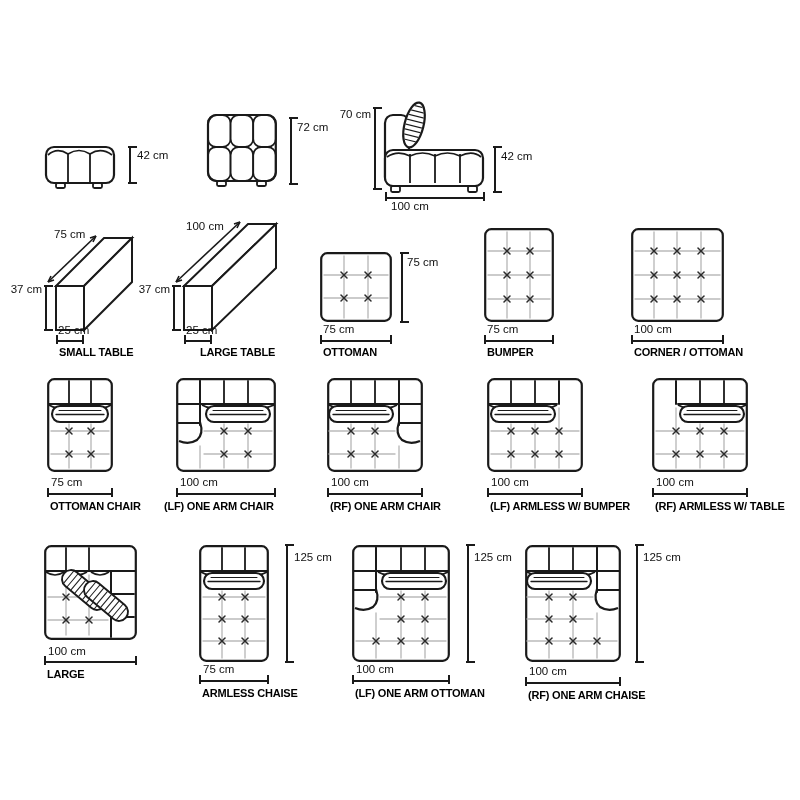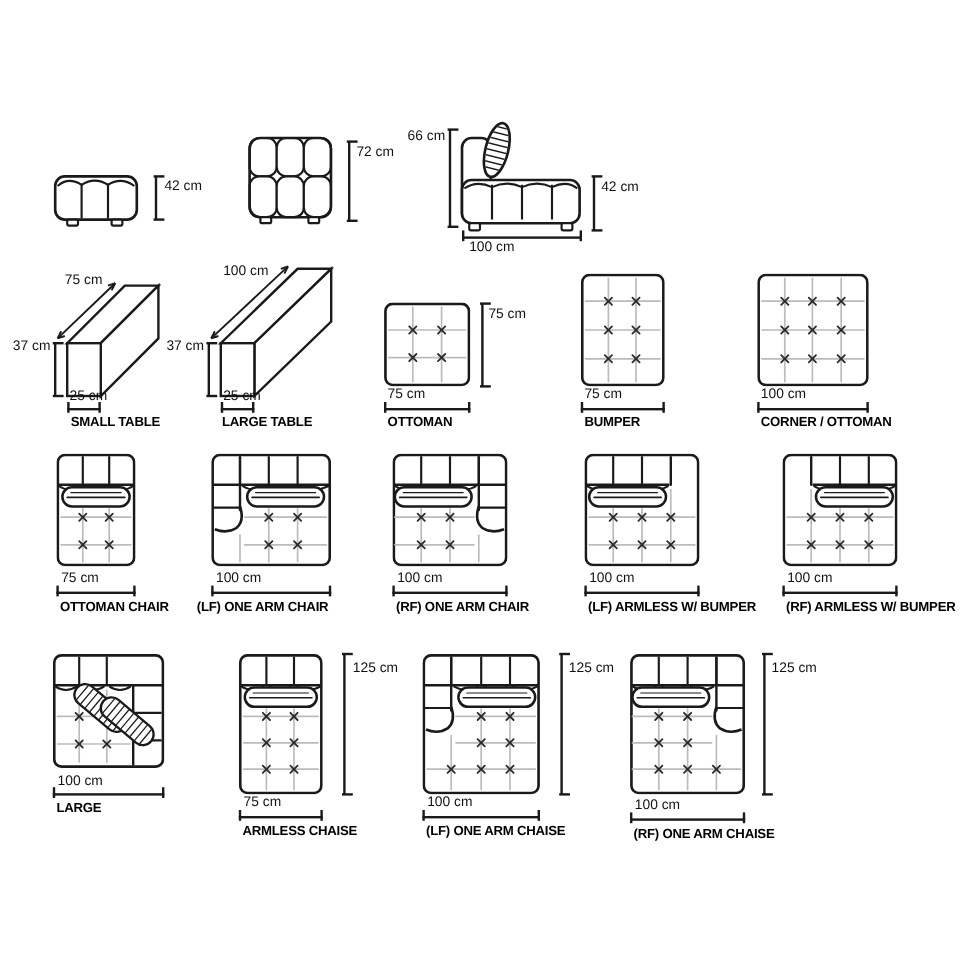--- a/index.html
+++ b/index.html
@@ -78,21 +78,21 @@
     <line x1="77" y1="56" x2="77" y2="85" stroke="#1a1a1a" stroke-width="1.8"></line>
     <line x1="102" y1="56" x2="102" y2="85" stroke="#1a1a1a" stroke-width="1.8"></line>
     <line x1="127" y1="56" x2="127" y2="85" stroke="#1a1a1a" stroke-width="1.8"></line>
     <rect x="58" y="88" width="9" height="6" rx="1.5" fill="#fff" stroke="#1a1a1a" stroke-width="1.8"></rect>
     <rect x="135" y="88" width="9" height="6" rx="1.5" fill="#fff" stroke="#1a1a1a" stroke-width="1.8"></rect>
   </svg>
   <div class="vdim" style="left:374px;top:108px;height:81px">
       <i></i>
       <i></i>
     </div>
-  <span class="dim r" style="left:333px;top:108px;width:38px">66 cm</span>
+  <span class="dim r" style="left:333px;top:108px;width:38px">70 cm</span>
   <div class="vdim" style="left:494px;top:147px;height:45px">
       <i></i>
       <i></i>
     </div>
   <span class="dim" style="left:501px;top:150px">42 cm</span>
   <div class="hdim" style="left:385px;top:197px;width:100px">
       <i></i>
       <i></i>
     </div>
   <span class="dim" style="left:391px;top:200px">100 cm</span>
@@ -128,21 +128,21 @@
   <div class="vdim" style="left:173px;top:286px;height:44px">
       <i></i>
       <i></i>
     </div>
   <span class="dim r" style="left:138px;top:283px;width:32px">37 cm</span>
   <div class="hdim" style="left:184px;top:340px;width:28px">
       <i></i>
       <i></i>
     </div>
   <span class="dim" style="left:186px;top:324px">25 cm</span>
-  <span class="name" style="left:185px;top:346px">LARGE TABLE</span>
+  <span class="name" style="left:200px;top:346px">LARGE TABLE</span>
 
   <svg class="draw" style="left:320px;top:252px" width="72" height="70" viewBox="0 0 72 70">
       <rect x="1.2" y="1.2" width="69.6" height="67.6" rx="6" fill="#fff" stroke="#1a1a1a" stroke-width="2.2"></rect>
       <line x1="24" y1="4" x2="24" y2="66" stroke="#bbbbbb" stroke-width="1.4" stroke-linecap="round"></line>
       <line x1="48" y1="4" x2="48" y2="66" stroke="#bbbbbb" stroke-width="1.4" stroke-linecap="round"></line>
       <line x1="4" y1="23" x2="68" y2="23" stroke="#bbbbbb" stroke-width="1.4" stroke-linecap="round"></line>
       <line x1="4" y1="46" x2="68" y2="46" stroke="#bbbbbb" stroke-width="1.4" stroke-linecap="round"></line>
       <line x1="21" y1="20" x2="27" y2="26" stroke="#2a2a2a" stroke-width="1.5" stroke-linecap="round"></line>
       <line x1="21" y1="26" x2="27" y2="20" stroke="#2a2a2a" stroke-width="1.5" stroke-linecap="round"></line>
       <line x1="45" y1="20" x2="51" y2="26" stroke="#2a2a2a" stroke-width="1.5" stroke-linecap="round"></line>
@@ -393,21 +393,21 @@
       <path d="M74,27 Q84,33 94,27" fill="none" stroke="#1a1a1a" stroke-width="1.7"></path>
       <rect x="28" y="28" width="64" height="16" rx="8" fill="#fff" stroke="#1a1a1a" stroke-width="2.1"></rect>
       <line x1="32" y1="36.5" x2="88" y2="36.5" stroke="#1a1a1a" stroke-width="1.3" stroke-linecap="round"></line>
       <line x1="35" y1="32.5" x2="85" y2="32.5" stroke="#1a1a1a" stroke-width="1" stroke-linecap="round"></line>
     </svg>
   <div class="hdim" style="left:652px;top:493px;width:96px">
       <i></i>
       <i></i>
     </div>
   <span class="dim" style="left:656px;top:476px">100 cm</span>
-  <span class="name" style="left:655px;top:500px">(RF) ARMLESS W/ BUMPER</span>
+  <span class="name" style="left:655px;top:500px">(RF) ARMLESS W/ TABLE</span>
 
   <svg class="draw" style="left:44px;top:545px" width="93" height="95" viewBox="0 0 93 95">
       <rect x="1.2" y="1.2" width="90.6" height="92.6" rx="6" fill="#fff" stroke="#1a1a1a" stroke-width="2.2"></rect>
       <line x1="22" y1="30" x2="22" y2="90" stroke="#bbbbbb" stroke-width="1.4" stroke-linecap="round"></line>
       <line x1="45" y1="30" x2="45" y2="90" stroke="#bbbbbb" stroke-width="1.4" stroke-linecap="round"></line>
       <line x1="4" y1="52" x2="64" y2="52" stroke="#bbbbbb" stroke-width="1.4" stroke-linecap="round"></line>
       <line x1="4" y1="75" x2="64" y2="75" stroke="#bbbbbb" stroke-width="1.4" stroke-linecap="round"></line>
       <line x1="19" y1="49" x2="25" y2="55" stroke="#2a2a2a" stroke-width="1.5" stroke-linecap="round"></line>
       <line x1="19" y1="55" x2="25" y2="49" stroke="#2a2a2a" stroke-width="1.5" stroke-linecap="round"></line>
       <line x1="42" y1="49" x2="48" y2="55" stroke="#2a2a2a" stroke-width="1.5" stroke-linecap="round"></line>
@@ -537,21 +537,21 @@
   <div class="vdim" style="left:467px;top:545px;height:117px">
       <i></i>
       <i></i>
     </div>
   <span class="dim" style="left:474px;top:551px">125 cm</span>
   <div class="hdim" style="left:352px;top:680px;width:98px">
       <i></i>
       <i></i>
     </div>
   <span class="dim" style="left:356px;top:663px">100 cm</span>
-  <span class="name" style="left:355px;top:687px">(LF) ONE ARM CHAISE</span>
+  <span class="name" style="left:355px;top:687px">(LF) ONE ARM OTTOMAN</span>
 
   <svg class="draw" style="left:525px;top:545px" width="96" height="117" viewBox="0 0 96 117">
       <rect x="1.2" y="1.2" width="93.6" height="114.6" rx="6" fill="#fff" stroke="#1a1a1a" stroke-width="2.2"></rect>
       <line x1="24" y1="46" x2="24" y2="113" stroke="#bbbbbb" stroke-width="1.4" stroke-linecap="round"></line>
       <line x1="48" y1="46" x2="48" y2="113" stroke="#bbbbbb" stroke-width="1.4" stroke-linecap="round"></line>
       <line x1="72" y1="68" x2="72" y2="113" stroke="#bbbbbb" stroke-width="1.4" stroke-linecap="round"></line>
       <line x1="2" y1="52" x2="68" y2="52" stroke="#bbbbbb" stroke-width="1.4" stroke-linecap="round"></line>
       <line x1="2" y1="74" x2="68" y2="74" stroke="#bbbbbb" stroke-width="1.4" stroke-linecap="round"></line>
       <line x1="2" y1="96" x2="92" y2="96" stroke="#bbbbbb" stroke-width="1.4" stroke-linecap="round"></line>
       <line x1="21" y1="49" x2="27" y2="55" stroke="#2a2a2a" stroke-width="1.5" stroke-linecap="round"></line>

